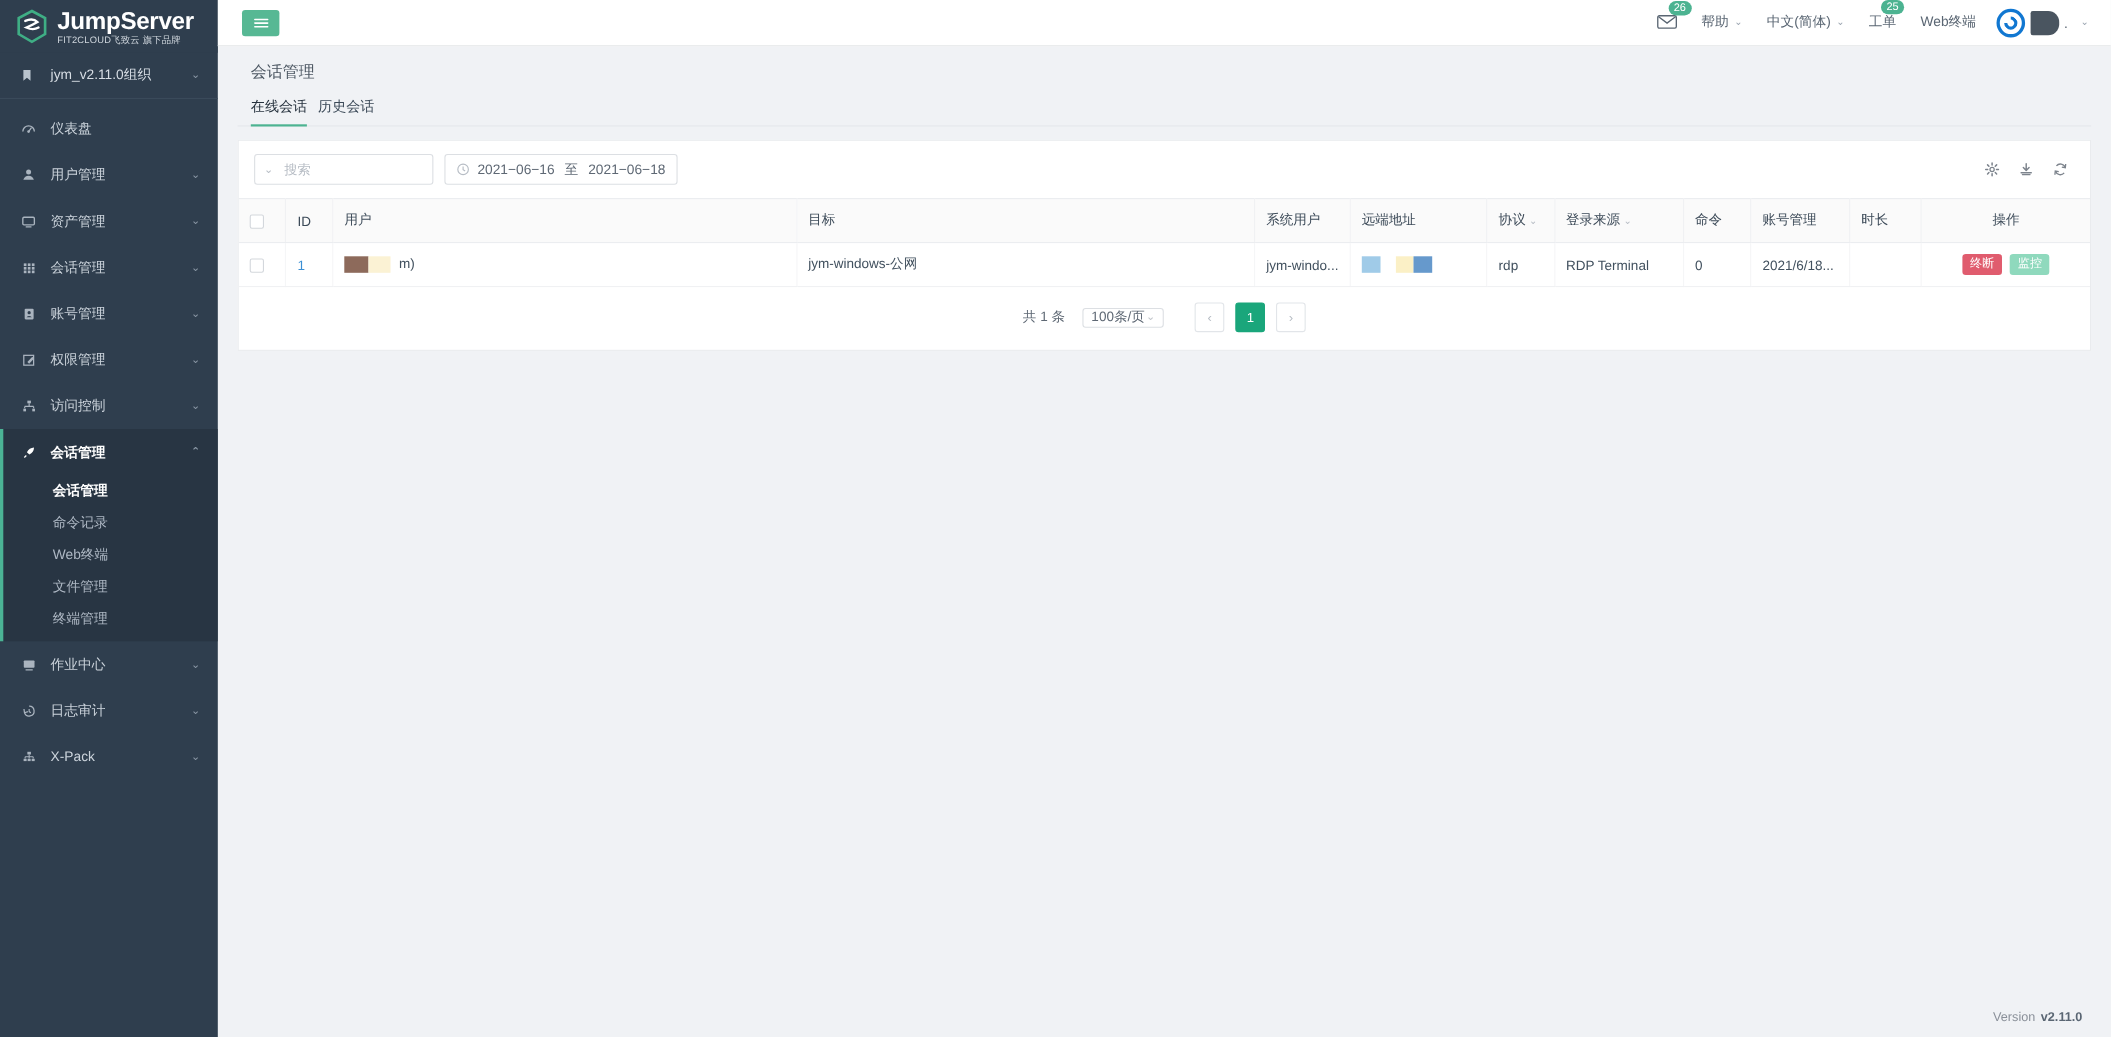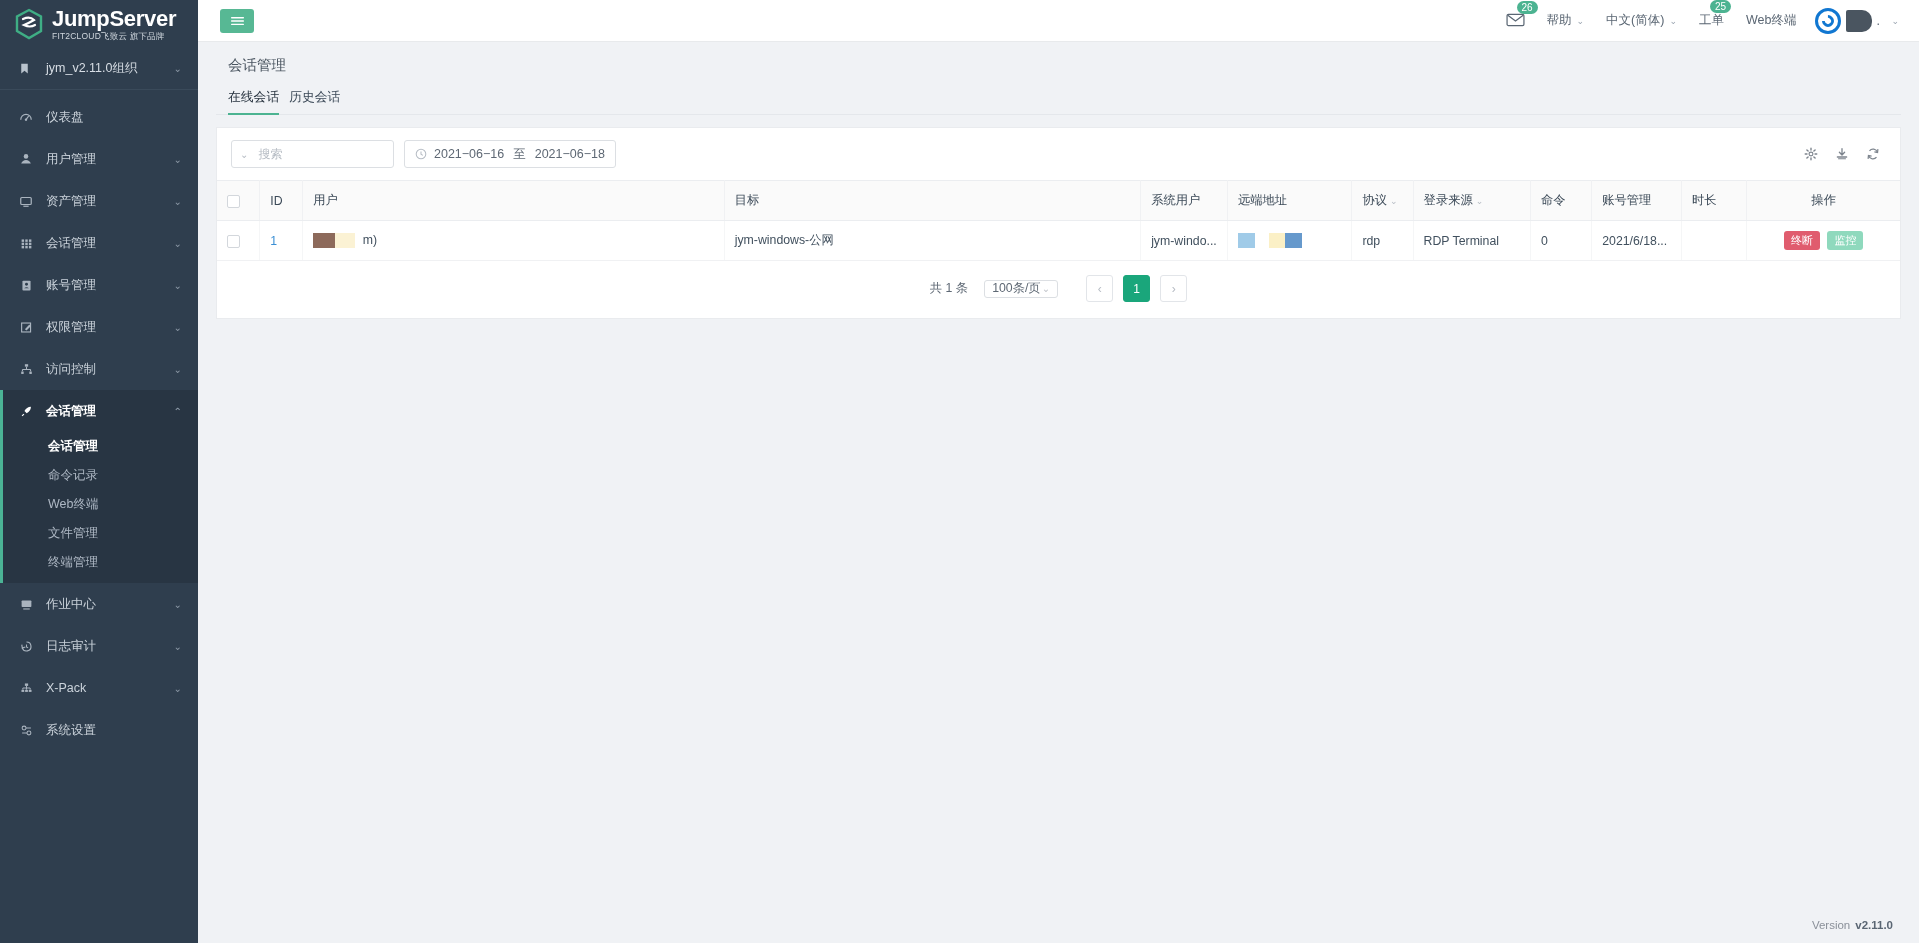--- a/index.html
+++ b/index.html
@@ -407,30 +407,20 @@
               <path d="M8 4.8 v2.6 M3.5 7.4 h9 M3.5 7.4 v2 M12.5 7.4 v2 M8 7.4 v2" stroke="currentColor" stroke-width="1.2"></path>
               <rect x="1.8" y="9.6" width="3.4" height="2.6" fill="currentColor"></rect>
               <rect x="6.3" y="9.6" width="3.4" height="2.6" fill="currentColor"></rect>
               <rect x="10.8" y="9.6" width="3.4" height="2.6" fill="currentColor"></rect>
             </svg>
         </span>
         <span class="lbl">X-Pack</span>
         <span class="chev">⌄</span>
       </div>
 
-      <div class="nav-item">
-        <span class="ic">
-          <svg viewBox="0 0 16 16" width="13" height="13">
-              <circle cx="5" cy="5" r="2.4" fill="none" stroke="currentColor" stroke-width="1.3"></circle>
-              <circle cx="11" cy="11" r="2.4" fill="none" stroke="currentColor" stroke-width="1.3"></circle>
-              <path d="M7.4 5 h6 M2.6 11 h6" stroke="currentColor" stroke-width="1.3"></path>
-            </svg>
-        </span>
-        <span class="lbl">系统设置</span>
-      </div>
 
     </div>
   </div>
 
   <div class="main">
 
     <div class="topbar">
       <div class="hamburger">
         <svg viewBox="0 0 18 14" width="15" height="12">
           <g stroke="#ffffff" stroke-width="1.7" stroke-linecap="round">

